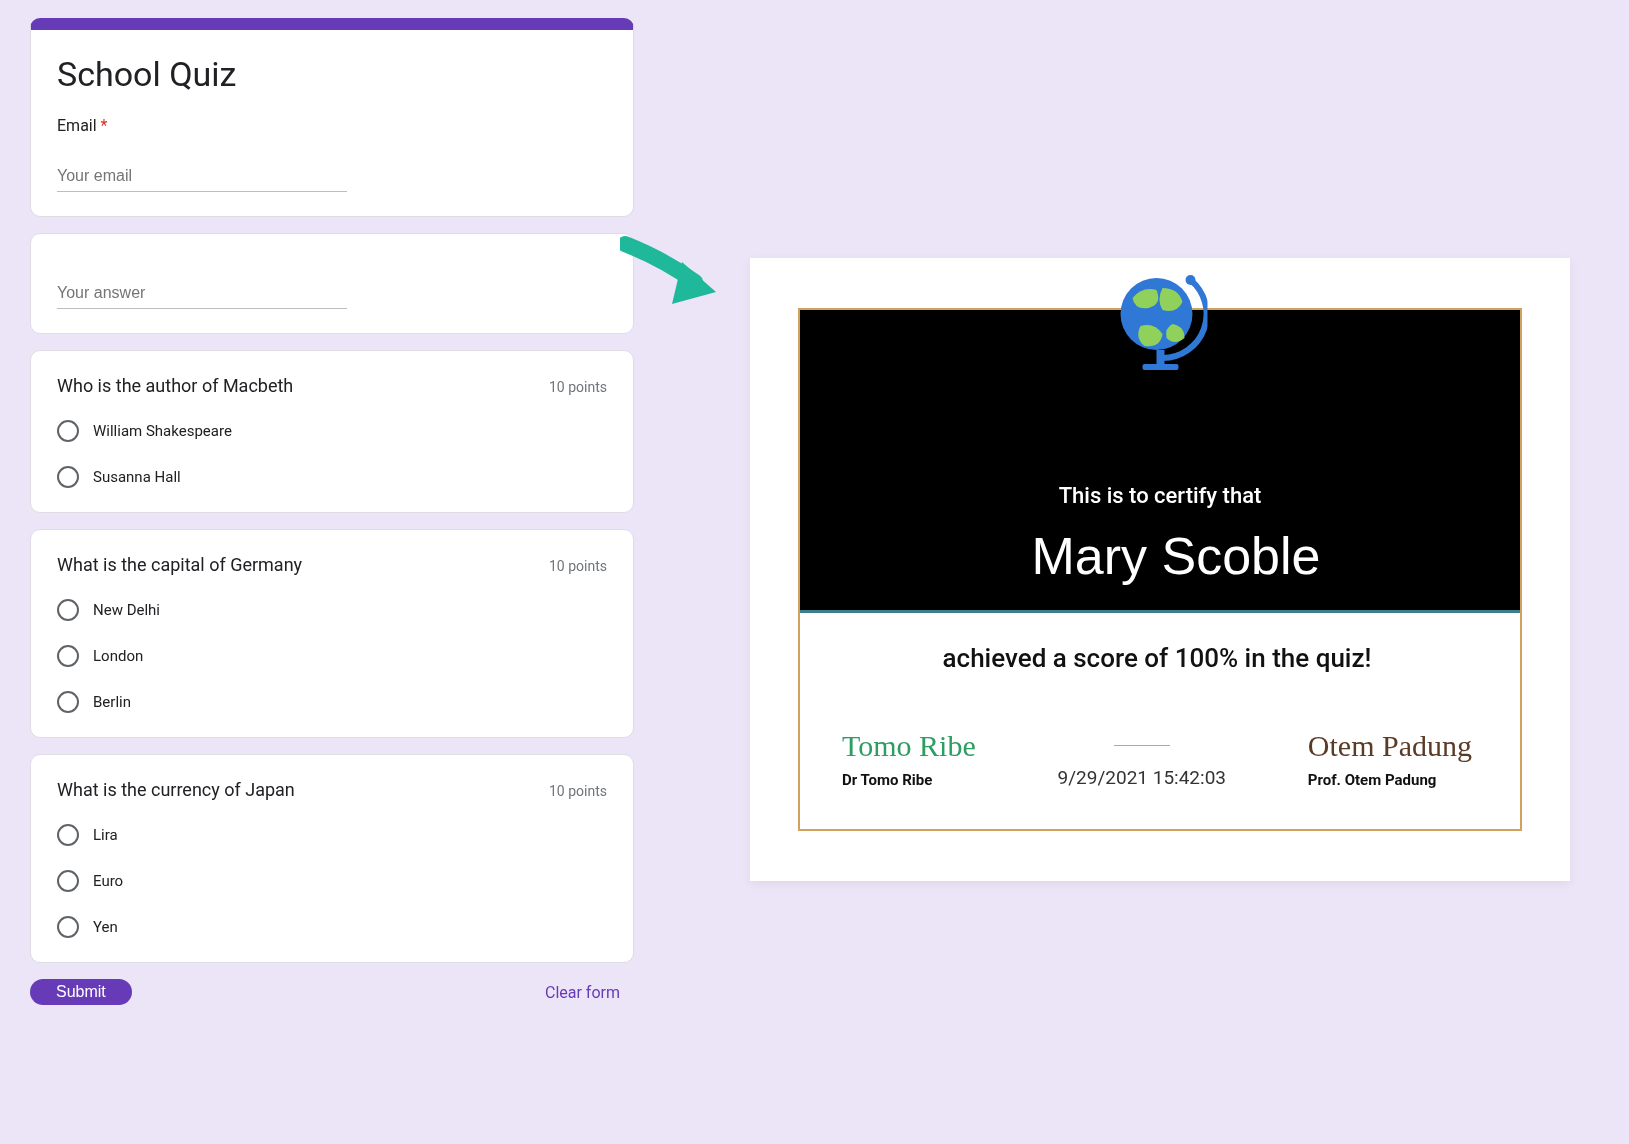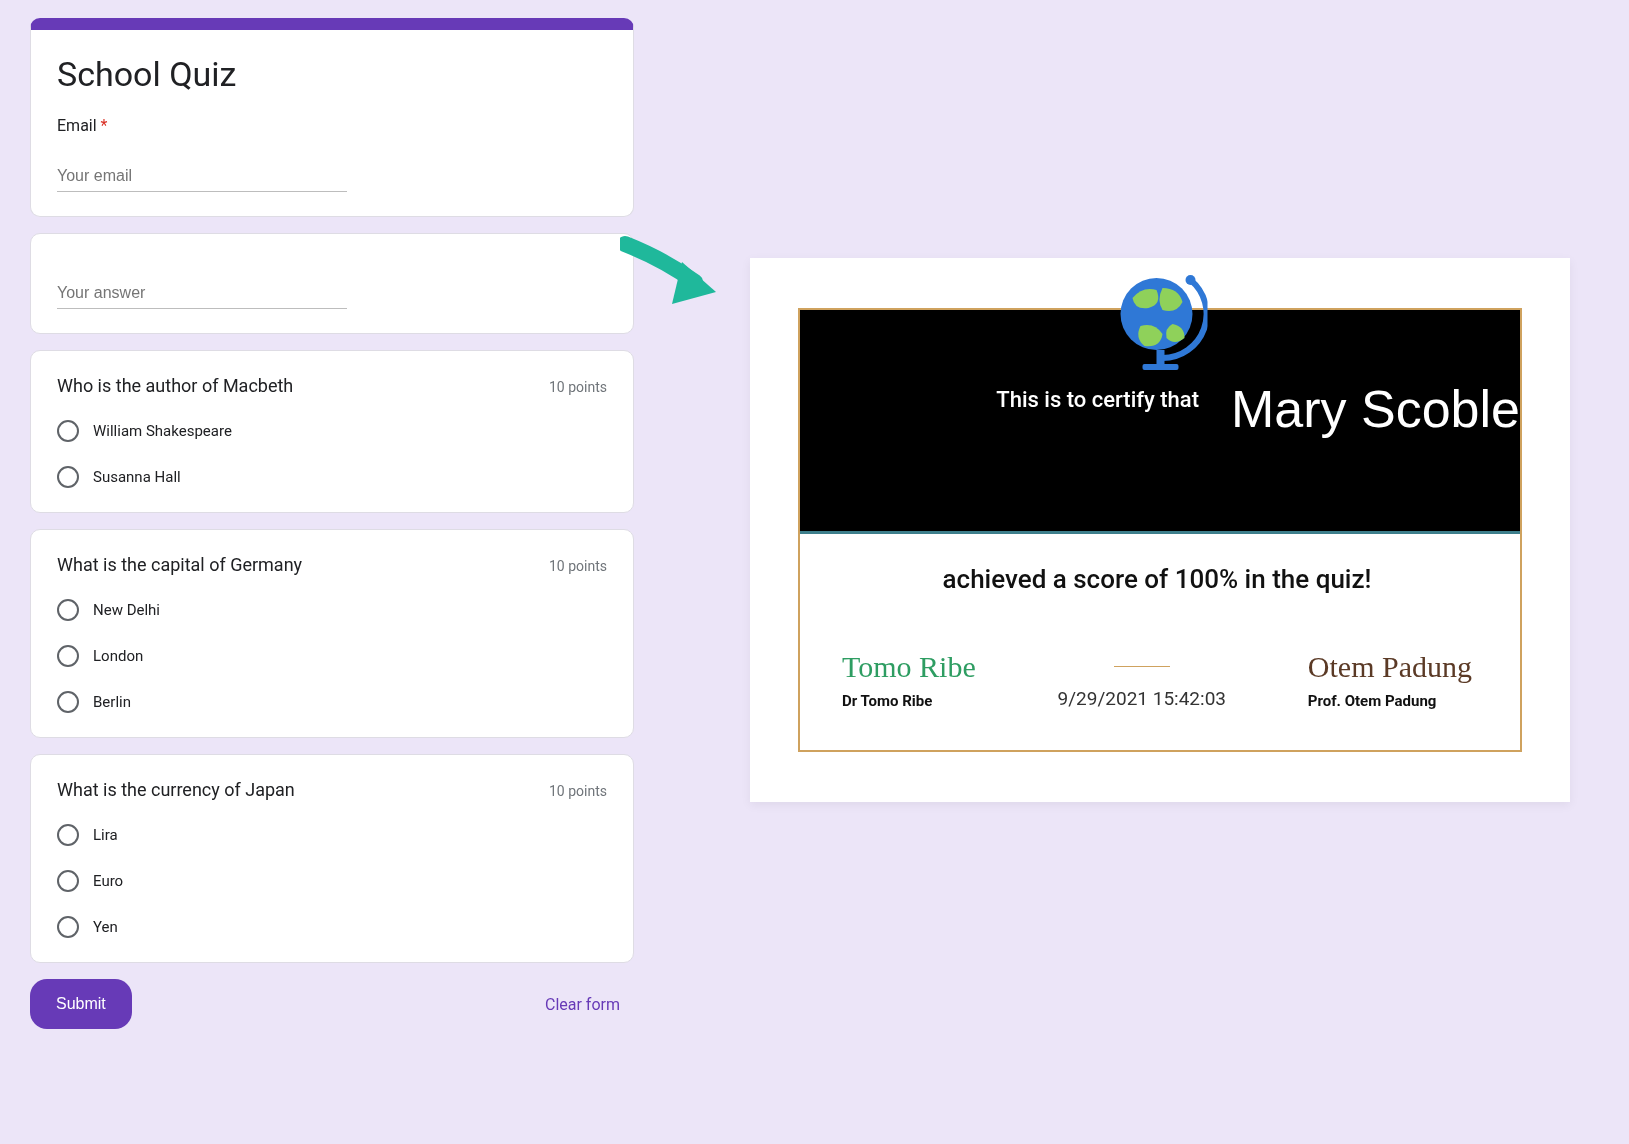--- a/index.html
+++ b/index.html
@@ -65,21 +65,21 @@
 
   .form-footer {
     display: flex; justify-content: space-between; align-items: center;
     margin-top: 4px;
   }
   .submit-btn {
     background: #673ab7;
     color: #fff;
     border: none;
     border-radius: 17px;
-    padding: 16px 26px;
+    padding: 4px 26px;
     font-size: 16px;
     cursor: pointer;
   }
   .clear-link { color: #673ab7; font-size: 16px; cursor: pointer; padding-right:14px;}
 
   
   .arrow-box {
     position: absolute;
     left: 620px;
     top: 232px;
@@ -98,23 +98,23 @@
     box-shadow: 0 3px 10px rgba(0,0,0,0.06);
     padding: 50px 48px;
   }
   .cert {
     border: 2px solid #cfa25e;
     width: 100%;
     background: #fff;
   }
   .cert-dark {
     background: #000;
-    height: 224px;
+    height: 303px;
     display: flex;
-    flex-direction: row;
+    flex-direction: column;
     align-items: center;
     justify-content: flex-end;
     padding-bottom: 24px;
     position: relative;
     border-bottom: 3px solid #3e7f8c;
   }
   .globe-box {
     position: absolute;
     left: 50%;
     top: -42px;

